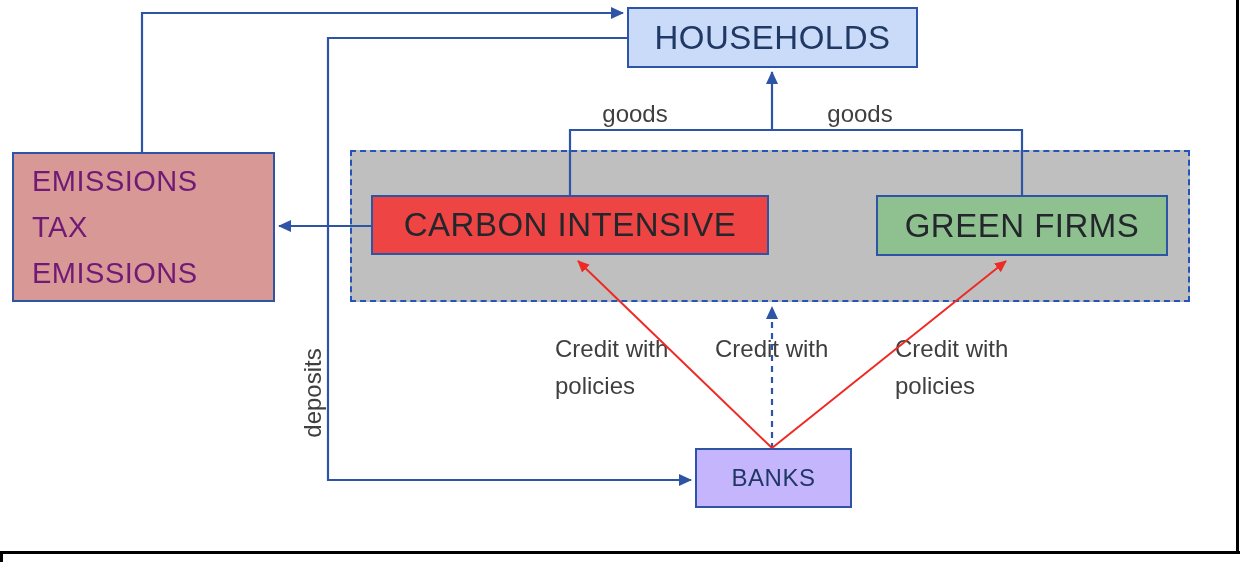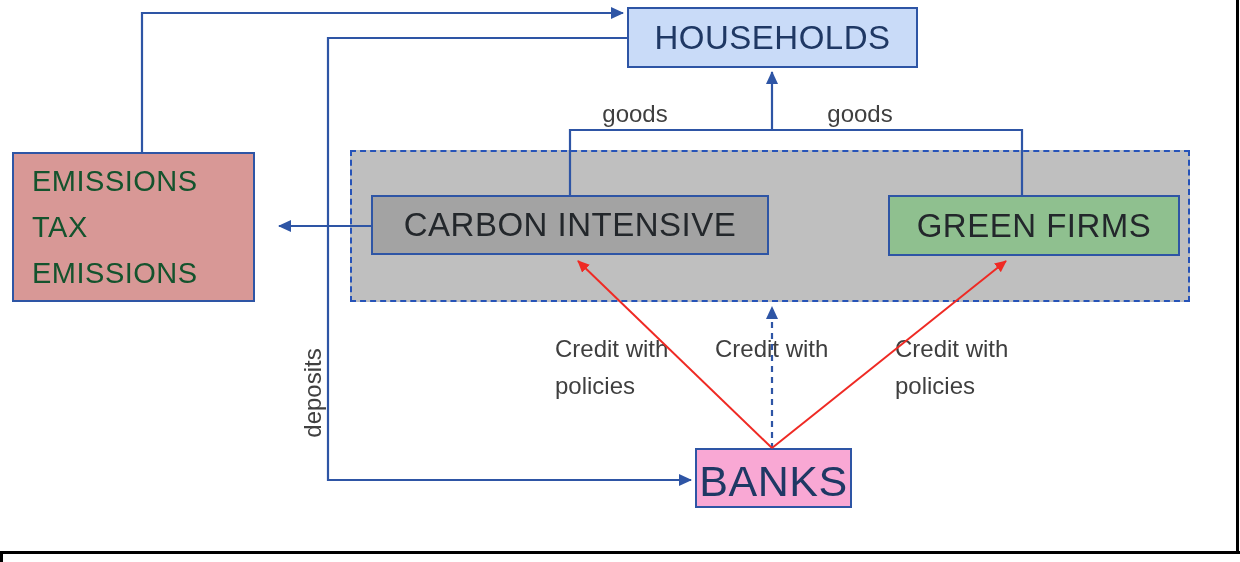--- a/index.html
+++ b/index.html
@@ -19,36 +19,36 @@
   .node {
     position: absolute; display: flex; align-items: center; justify-content: center;
     border: 2px solid #2E55A5; box-sizing: border-box; white-space: nowrap;
     letter-spacing: 0.5px;
   }
   .node-households {
     left: 627px; top: 7px; width: 291px; height: 61px;
     background: #C9DBF8; color: #1F3864; font-size: 33px;
   }
   .node-eta {
-    left: 12px; top: 152px; width: 243px; height: 150px;
-    background: #D89896; color: #14532d; font-size: 29px;
+    left: 12px; top: 152px; width: 263px; height: 150px;
+    background: #D89896; color: #701a75; font-size: 29px;
     flex-direction: column; align-items: flex-start; justify-content: center;
     padding-left: 18px; line-height: 46px;
   }
   .node-carbon {
     left: 371px; top: 195px; width: 398px; height: 60px;
-    background: #a3a3a3; color: #23272B; font-size: 33px;
+    background: #ef4444; color: #23272B; font-size: 33px;
   }
   .node-green {
     left: 876px; top: 195px; width: 292px; height: 61px;
-    background: #8FC08F; color: #23272B; font-size: 33px; margin-left: 12px;
+    background: #8FC08F; color: #23272B; font-size: 33px;
   }
   .node-banks {
     left: 695px; top: 448px; width: 157px; height: 60px;
-    background: #f9a8d4; color: #1F3864; font-size: 43px; align-items: flex-end;
+    background: #c4b5fd; color: #1F3864; font-size: 24px;
   }
 
   
   .lbl { position: absolute; color: #3F3F3F; font-size: 24px; line-height: 37px; }
   .lbl-goods-left  { left: 583px; top: 95px; width: 104px; text-align: center; }
   .lbl-goods-right { left: 808px; top: 95px; width: 104px; text-align: center; }
   .lbl-deposits {
     left: 227px; top: 380px; width: 160px; height: 26px; text-align: center;
     transform: rotate(-90deg);
   }

